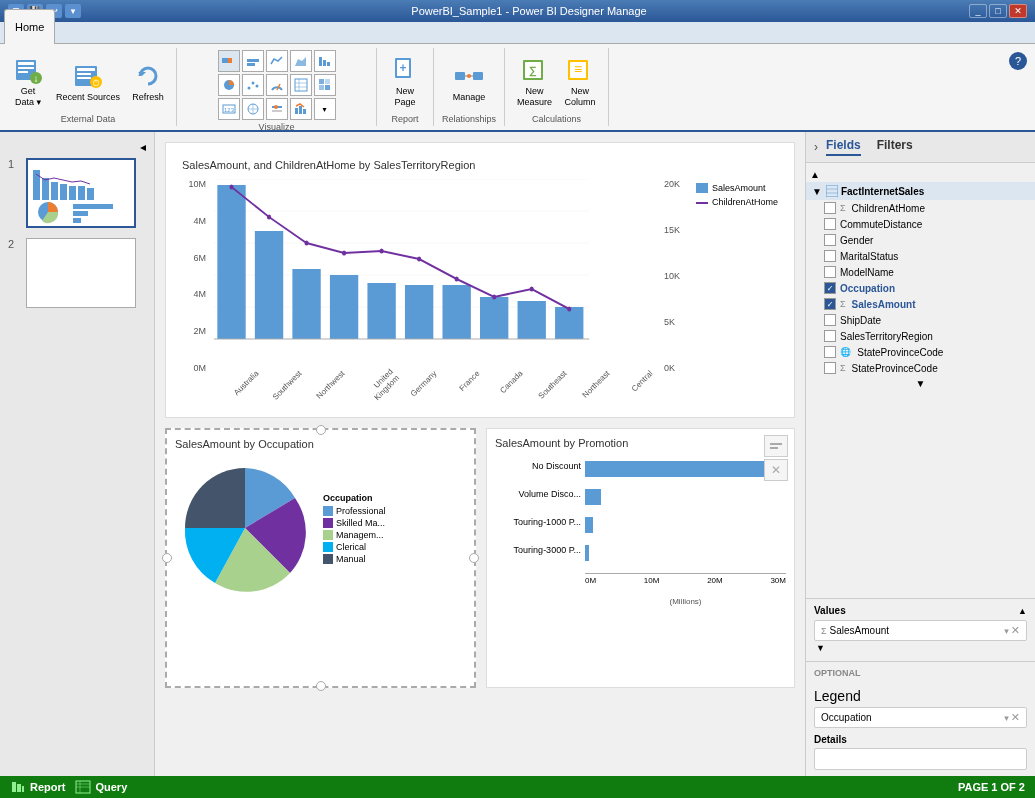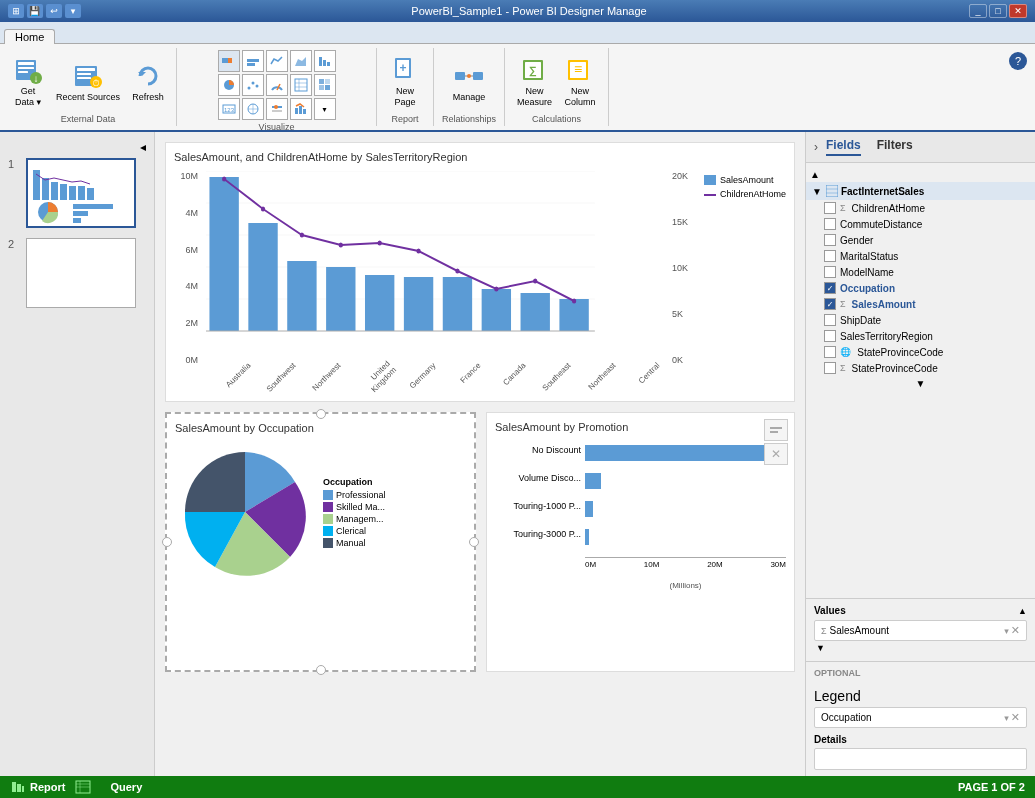--- a/index.html
+++ b/index.html
@@ -9,21 +9,21 @@
     .title-bar { background: linear-gradient(to bottom, #4a7cb5, #2b5797); height: 22px; display: flex; align-items: center; padding: 0 8px; color: white; font-size: 11px; }
     .title-bar-icons { display: flex; gap: 3px; margin-right: 8px; }
     .title-icon { width: 16px; height: 14px; border-radius: 2px; background: #5a8fd0; display: flex; align-items: center; justify-content: center; font-size: 9px; }
     .title-text { flex: 1; text-align: center; font-size: 11px; }
     .window-controls { display: flex; gap: 2px; }
     .win-btn { width: 18px; height: 14px; border: 1px solid rgba(255,255,255,0.4); border-radius: 2px; display: flex; align-items: center; justify-content: center; font-size: 9px; color: white; cursor: pointer; }
     .win-btn.close { background: #c0392b; }
 
     
     .ribbon-tabs { background: #dce6f1; height: 22px; display: flex; align-items: flex-end; padding-left: 4px; border-bottom: 1px solid #aaa; }
-    .ribbon-tab { padding: 1px 10px; border: 1px solid transparent; border-bottom: none; font-size: 11px; cursor: pointer; border-radius: 3px 3px 0 0; }
+    .ribbon-tab { padding: 11px 10px; border: 1px solid transparent; border-bottom: none; font-size: 11px; cursor: pointer; border-radius: 3px 3px 0 0; }
     .ribbon-tab.active { background: #f5f5f5; border-color: #aaa; margin-bottom: -1px; }
 
     
     .ribbon { background: #f5f5f5; border-bottom: 2px solid #2b5797; display: flex; height: 88px; padding: 4px 0; }
     .ribbon-group { display: flex; flex-direction: column; align-items: center; border-right: 1px solid #ccc; padding: 2px 8px; }
     .ribbon-group-content { display: flex; gap: 4px; flex: 1; align-items: center; }
     .ribbon-group-label { font-size: 9px; color: #555; margin-top: 2px; text-align: center; }
     .ribbon-btn { display: flex; flex-direction: column; align-items: center; cursor: pointer; padding: 2px 4px; border-radius: 2px; min-width: 36px; }
     .ribbon-btn-icon { width: 32px; height: 32px; display: flex; align-items: center; justify-content: center; font-size: 18px; }
     .ribbon-btn-label { font-size: 9px; text-align: center; line-height: 1.2; }
@@ -64,21 +64,21 @@
     .pill-remove { cursor: pointer; color: #999; font-size: 11px; }
     .pill-arrow { color: #999; font-size: 9px; cursor: pointer; }
 
     .legend-section { padding: 6px 8px; border-top: 1px solid #ccc; }
     .optional-label { font-size: 9px; color: #888; font-weight: 700; margin-bottom: 10px; }
 
     
     .status-bar { background: #107c10; height: 22px; display: flex; align-items: center; padding: 0 10px; color: white; font-size: 11px; font-weight: 600; gap: 10px; }
 
     
-    .chart-container { background: white; border: 1px solid #ddd; margin-bottom: 10px; padding: 8px; }
+    .chart-container { background: white; border: 1px solid #ddd; margin-bottom: 10px; padding: 16px; }
     .chart-title { font-size: 11px; color: #333; margin-bottom: 8px; }
 
     
     .bottom-charts { display: flex; gap: 10px; }
     .pie-chart-container { display: flex; gap: 8px; align-items: center; }
 
     svg text { font-family: 'Segoe UI', Arial, sans-serif; }
   </style>
 </head>
 <body>
@@ -640,21 +640,21 @@
 
 <div class="status-bar">
   <div style="display:flex;align-items:center;gap:4px;cursor:pointer;">
     <svg width="16" height="16" viewBox="0 0 16 16">
         <rect x="2" y="3" width="4" height="10" fill="#90ee90"></rect>
         <rect x="7" y="5" width="4" height="8" fill="#90ee90"></rect>
         <rect x="12" y="7" width="2" height="6" fill="#90ee90"></rect>
       </svg>
     <span>Report</span>
   </div>
-  <div style="display:flex;align-items:center;gap:19px;cursor:pointer;">
+  <div style="display:flex;align-items:center;gap:4px;cursor:pointer;">
     <svg width="16" height="16" viewBox="0 0 16 16">
         <rect x="1" y="2" width="14" height="12" fill="none" stroke="#90ee90" stroke-width="1"></rect>
         <line x1="1" y1="5" x2="15" y2="5" stroke="#90ee90" stroke-width="0.5"></line>
         <line x1="1" y1="8" x2="15" y2="8" stroke="#90ee90" stroke-width="0.5"></line>
         <line x1="5" y1="2" x2="5" y2="14" stroke="#90ee90" stroke-width="0.5"></line>
       </svg>
     <span>Query</span>
   </div>
   <div style="margin-left:auto;font-size:11px;">PAGE 1 OF 2</div>
 </div>

